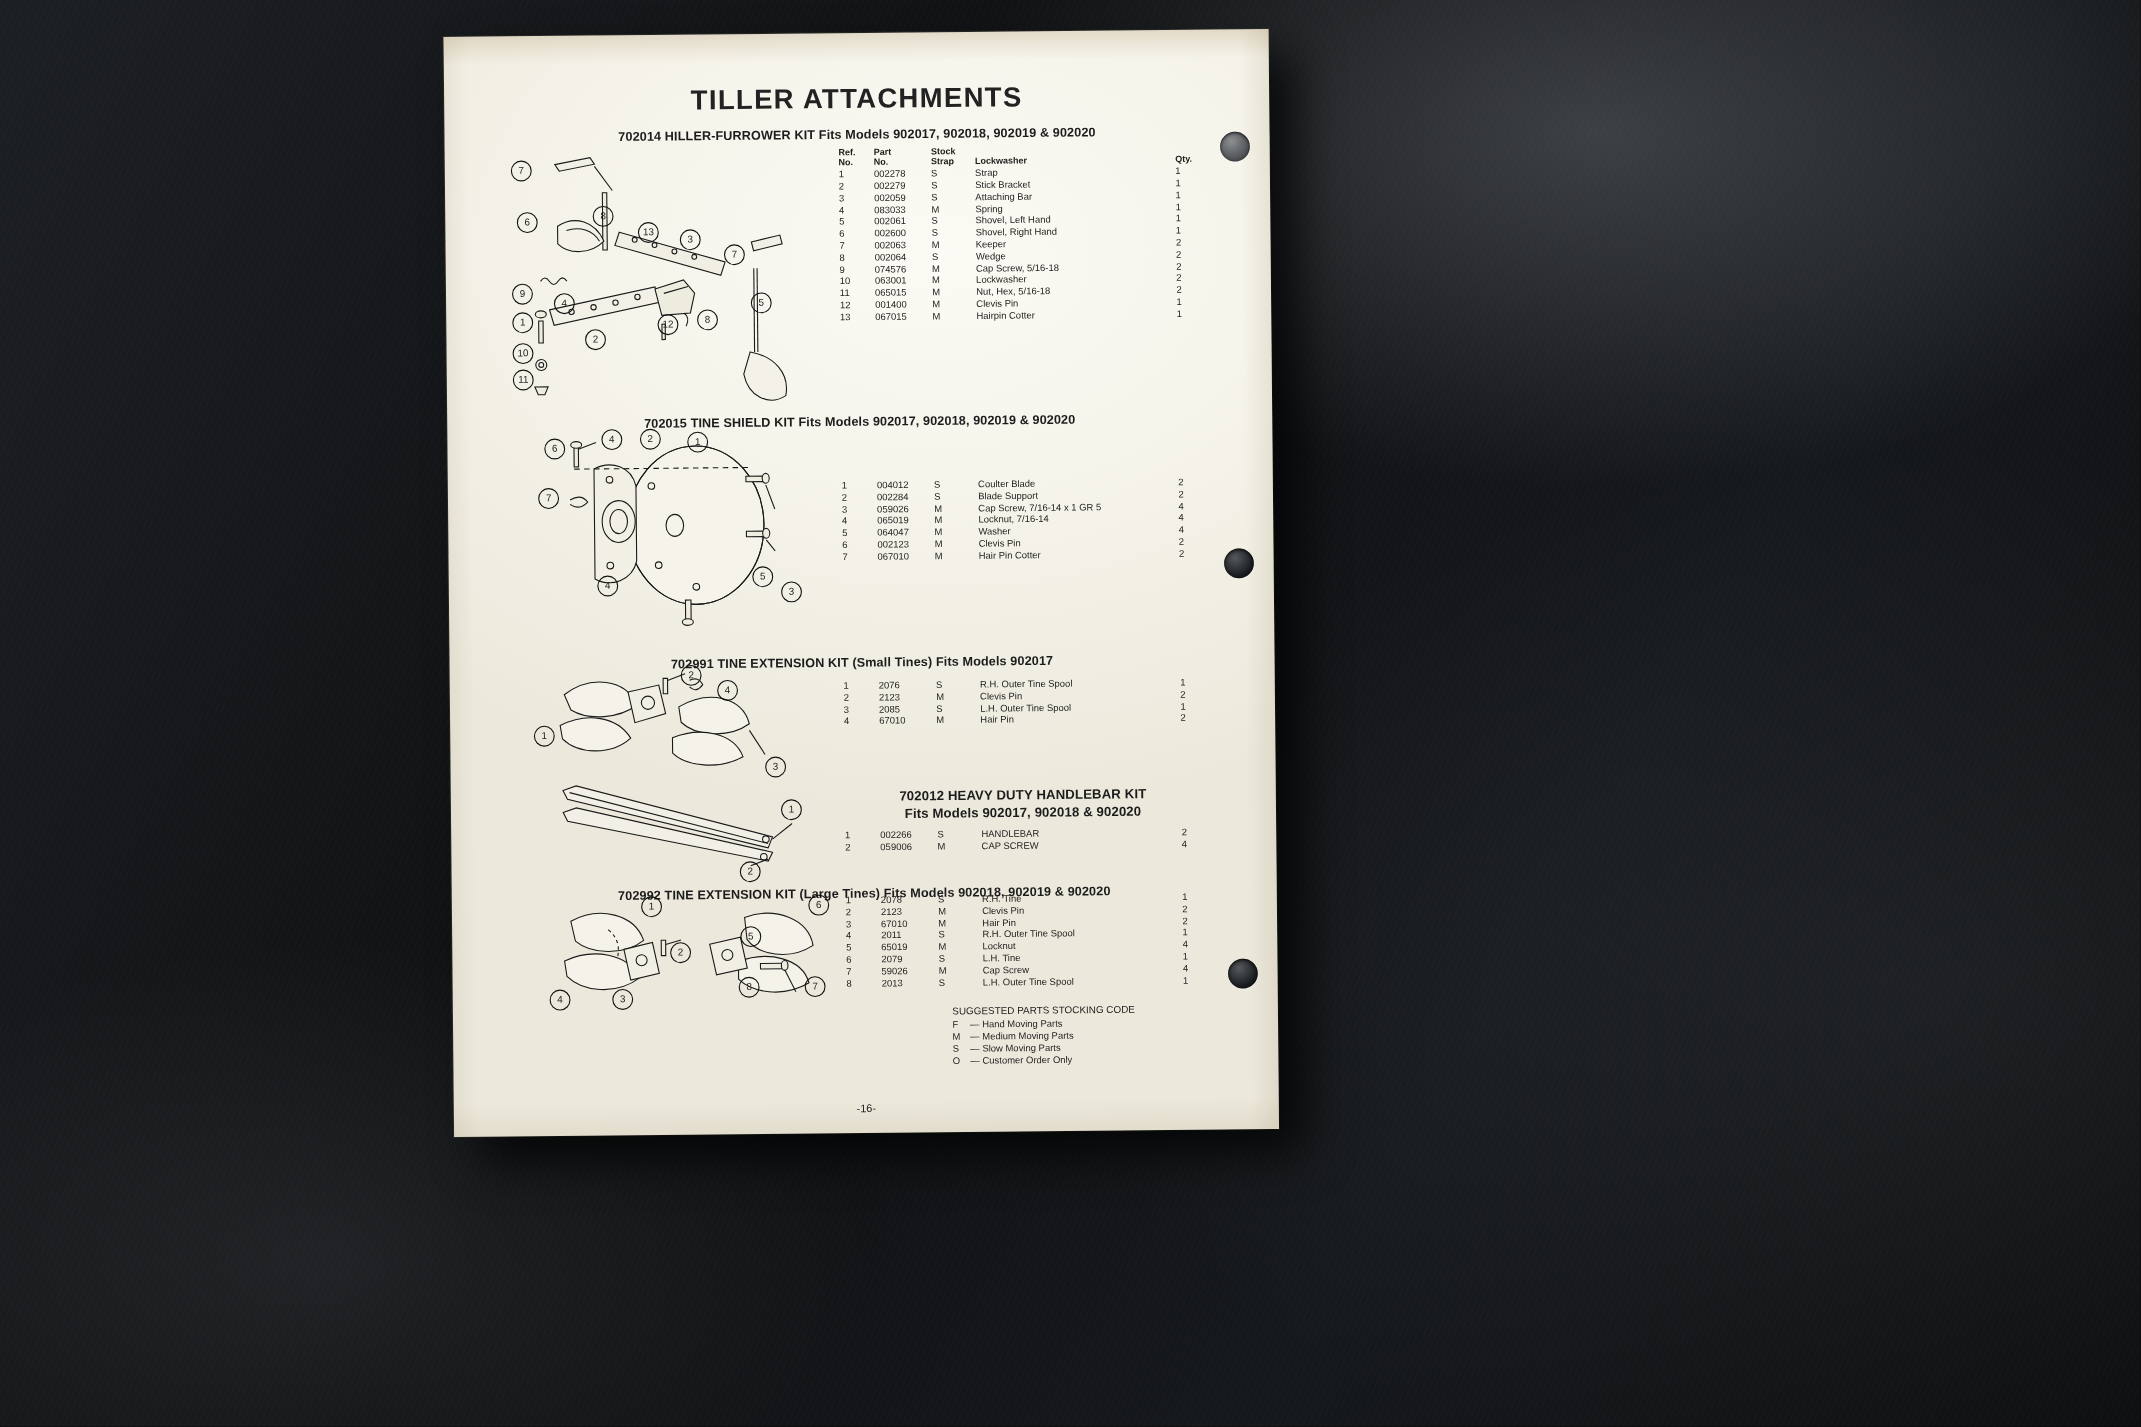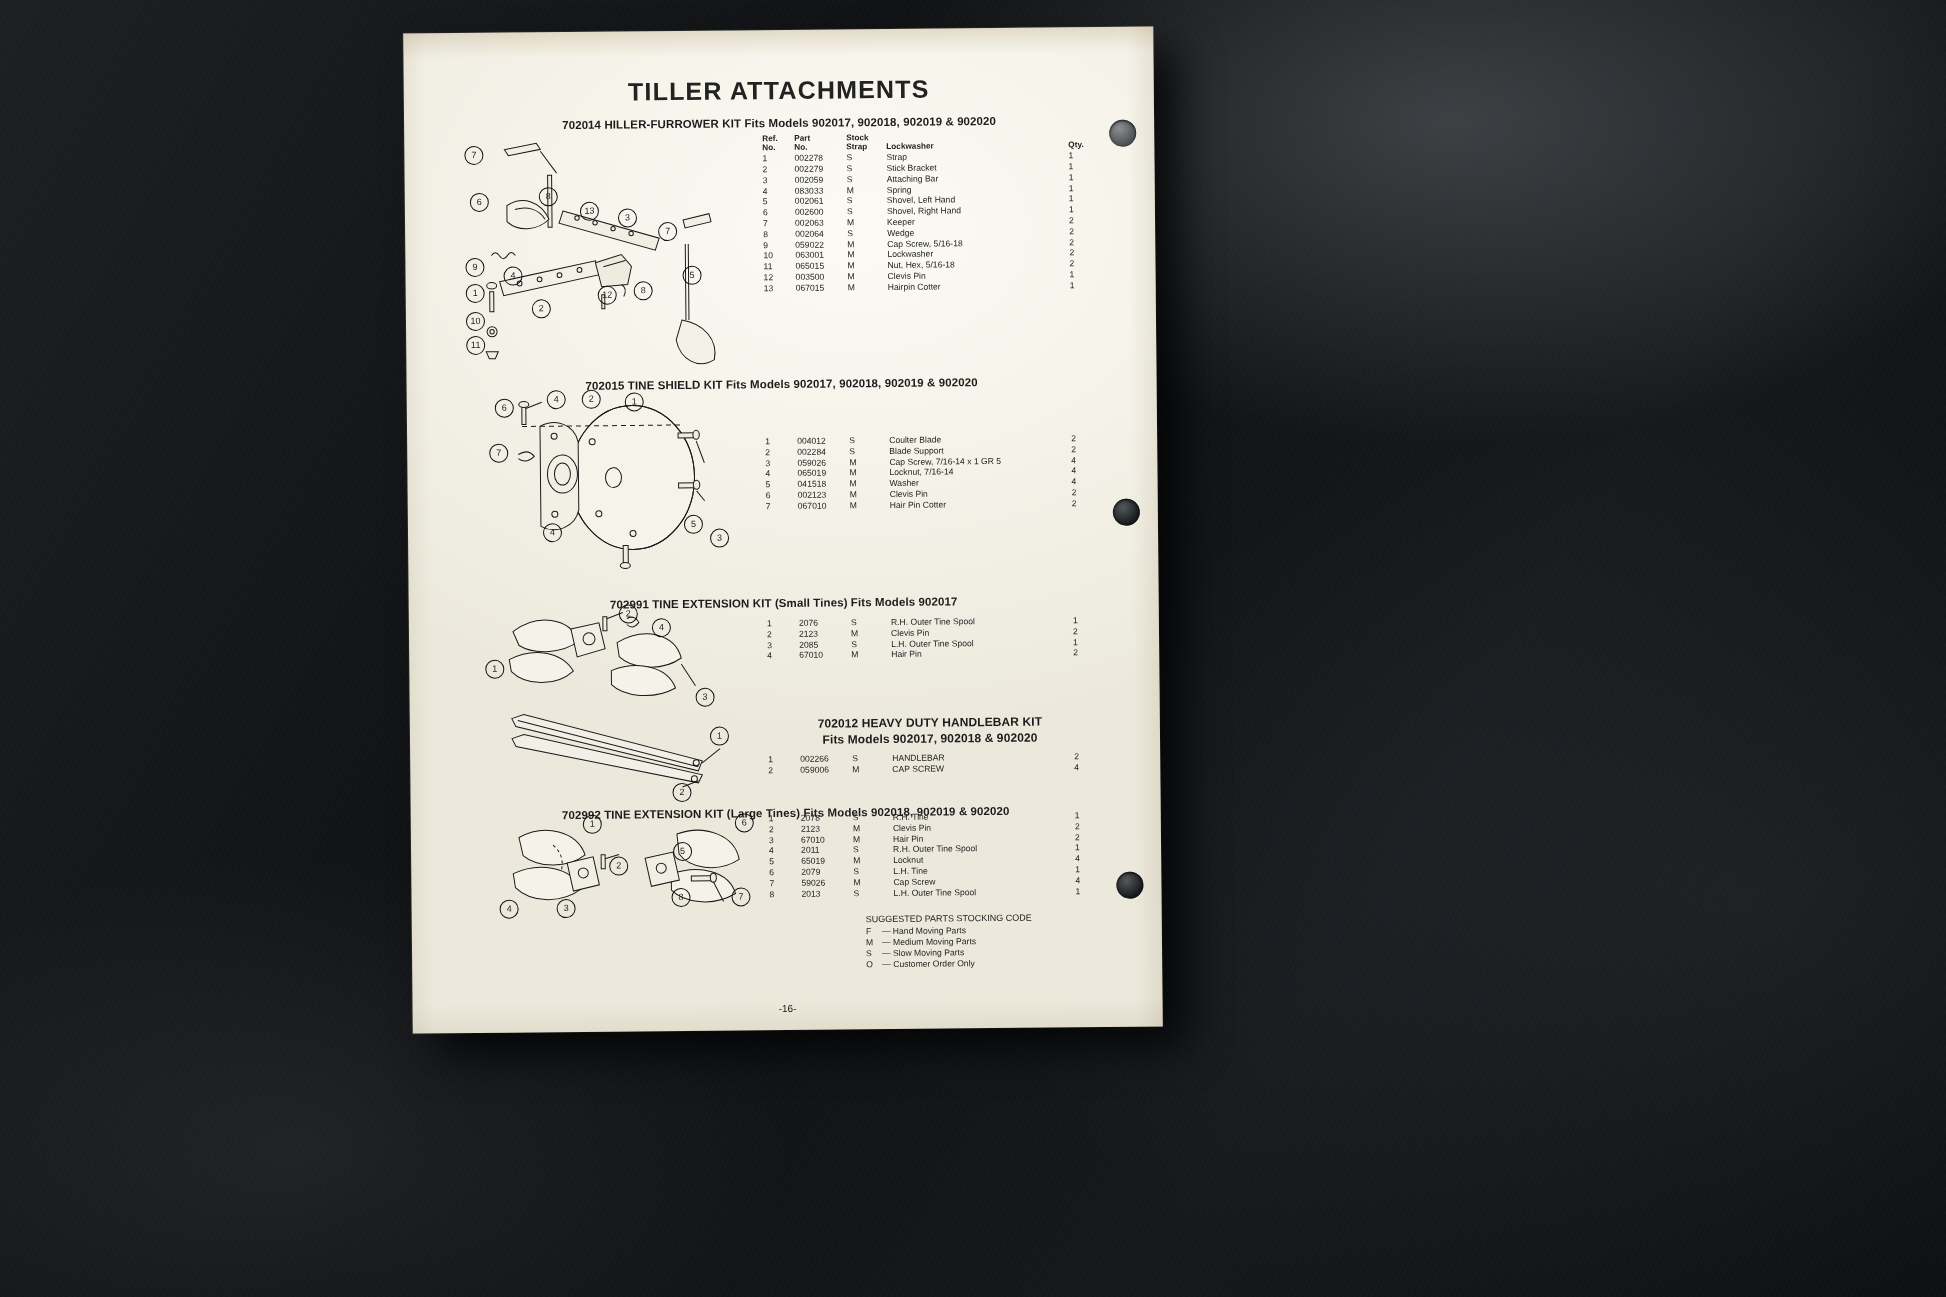--- a/index.html
+++ b/index.html
@@ -296,42 +296,42 @@
             </tr>
           <tr>
               <td class="c-ref">8</td>
               <td class="c-part">002064</td>
               <td class="c-stock">S</td>
               <td class="c-desc">Wedge</td>
               <td class="c-qty">2</td>
             </tr>
           <tr>
               <td class="c-ref">9</td>
-              <td class="c-part">059022</td>
+              <td class="c-part">074576</td>
               <td class="c-stock">M</td>
               <td class="c-desc">Cap Screw, 5/16-18</td>
               <td class="c-qty">2</td>
             </tr>
           <tr>
               <td class="c-ref">10</td>
               <td class="c-part">063001</td>
               <td class="c-stock">M</td>
               <td class="c-desc">Lockwasher</td>
               <td class="c-qty">2</td>
             </tr>
           <tr>
               <td class="c-ref">11</td>
               <td class="c-part">065015</td>
               <td class="c-stock">M</td>
               <td class="c-desc">Nut, Hex, 5/16-18</td>
               <td class="c-qty">2</td>
             </tr>
           <tr>
               <td class="c-ref">12</td>
-              <td class="c-part">003500</td>
+              <td class="c-part">001400</td>
               <td class="c-stock">M</td>
               <td class="c-desc">Clevis Pin</td>
               <td class="c-qty">1</td>
             </tr>
           <tr>
               <td class="c-ref">13</td>
               <td class="c-part">067015</td>
               <td class="c-stock">M</td>
               <td class="c-desc">Hairpin Cotter</td>
               <td class="c-qty">1</td>
@@ -414,21 +414,21 @@
             </tr>
           <tr>
               <td class="c-ref">4</td>
               <td class="c-part">065019</td>
               <td class="c-stock">M</td>
               <td class="c-desc">Locknut, 7/16-14</td>
               <td class="c-qty">4</td>
             </tr>
           <tr>
               <td class="c-ref">5</td>
-              <td class="c-part">041518</td>
+              <td class="c-part">064047</td>
               <td class="c-stock">M</td>
               <td class="c-desc">Washer</td>
               <td class="c-qty">4</td>
             </tr>
           <tr>
               <td class="c-ref">6</td>
               <td class="c-part">002123</td>
               <td class="c-stock">M</td>
               <td class="c-desc">Clevis Pin</td>
               <td class="c-qty">2</td>

